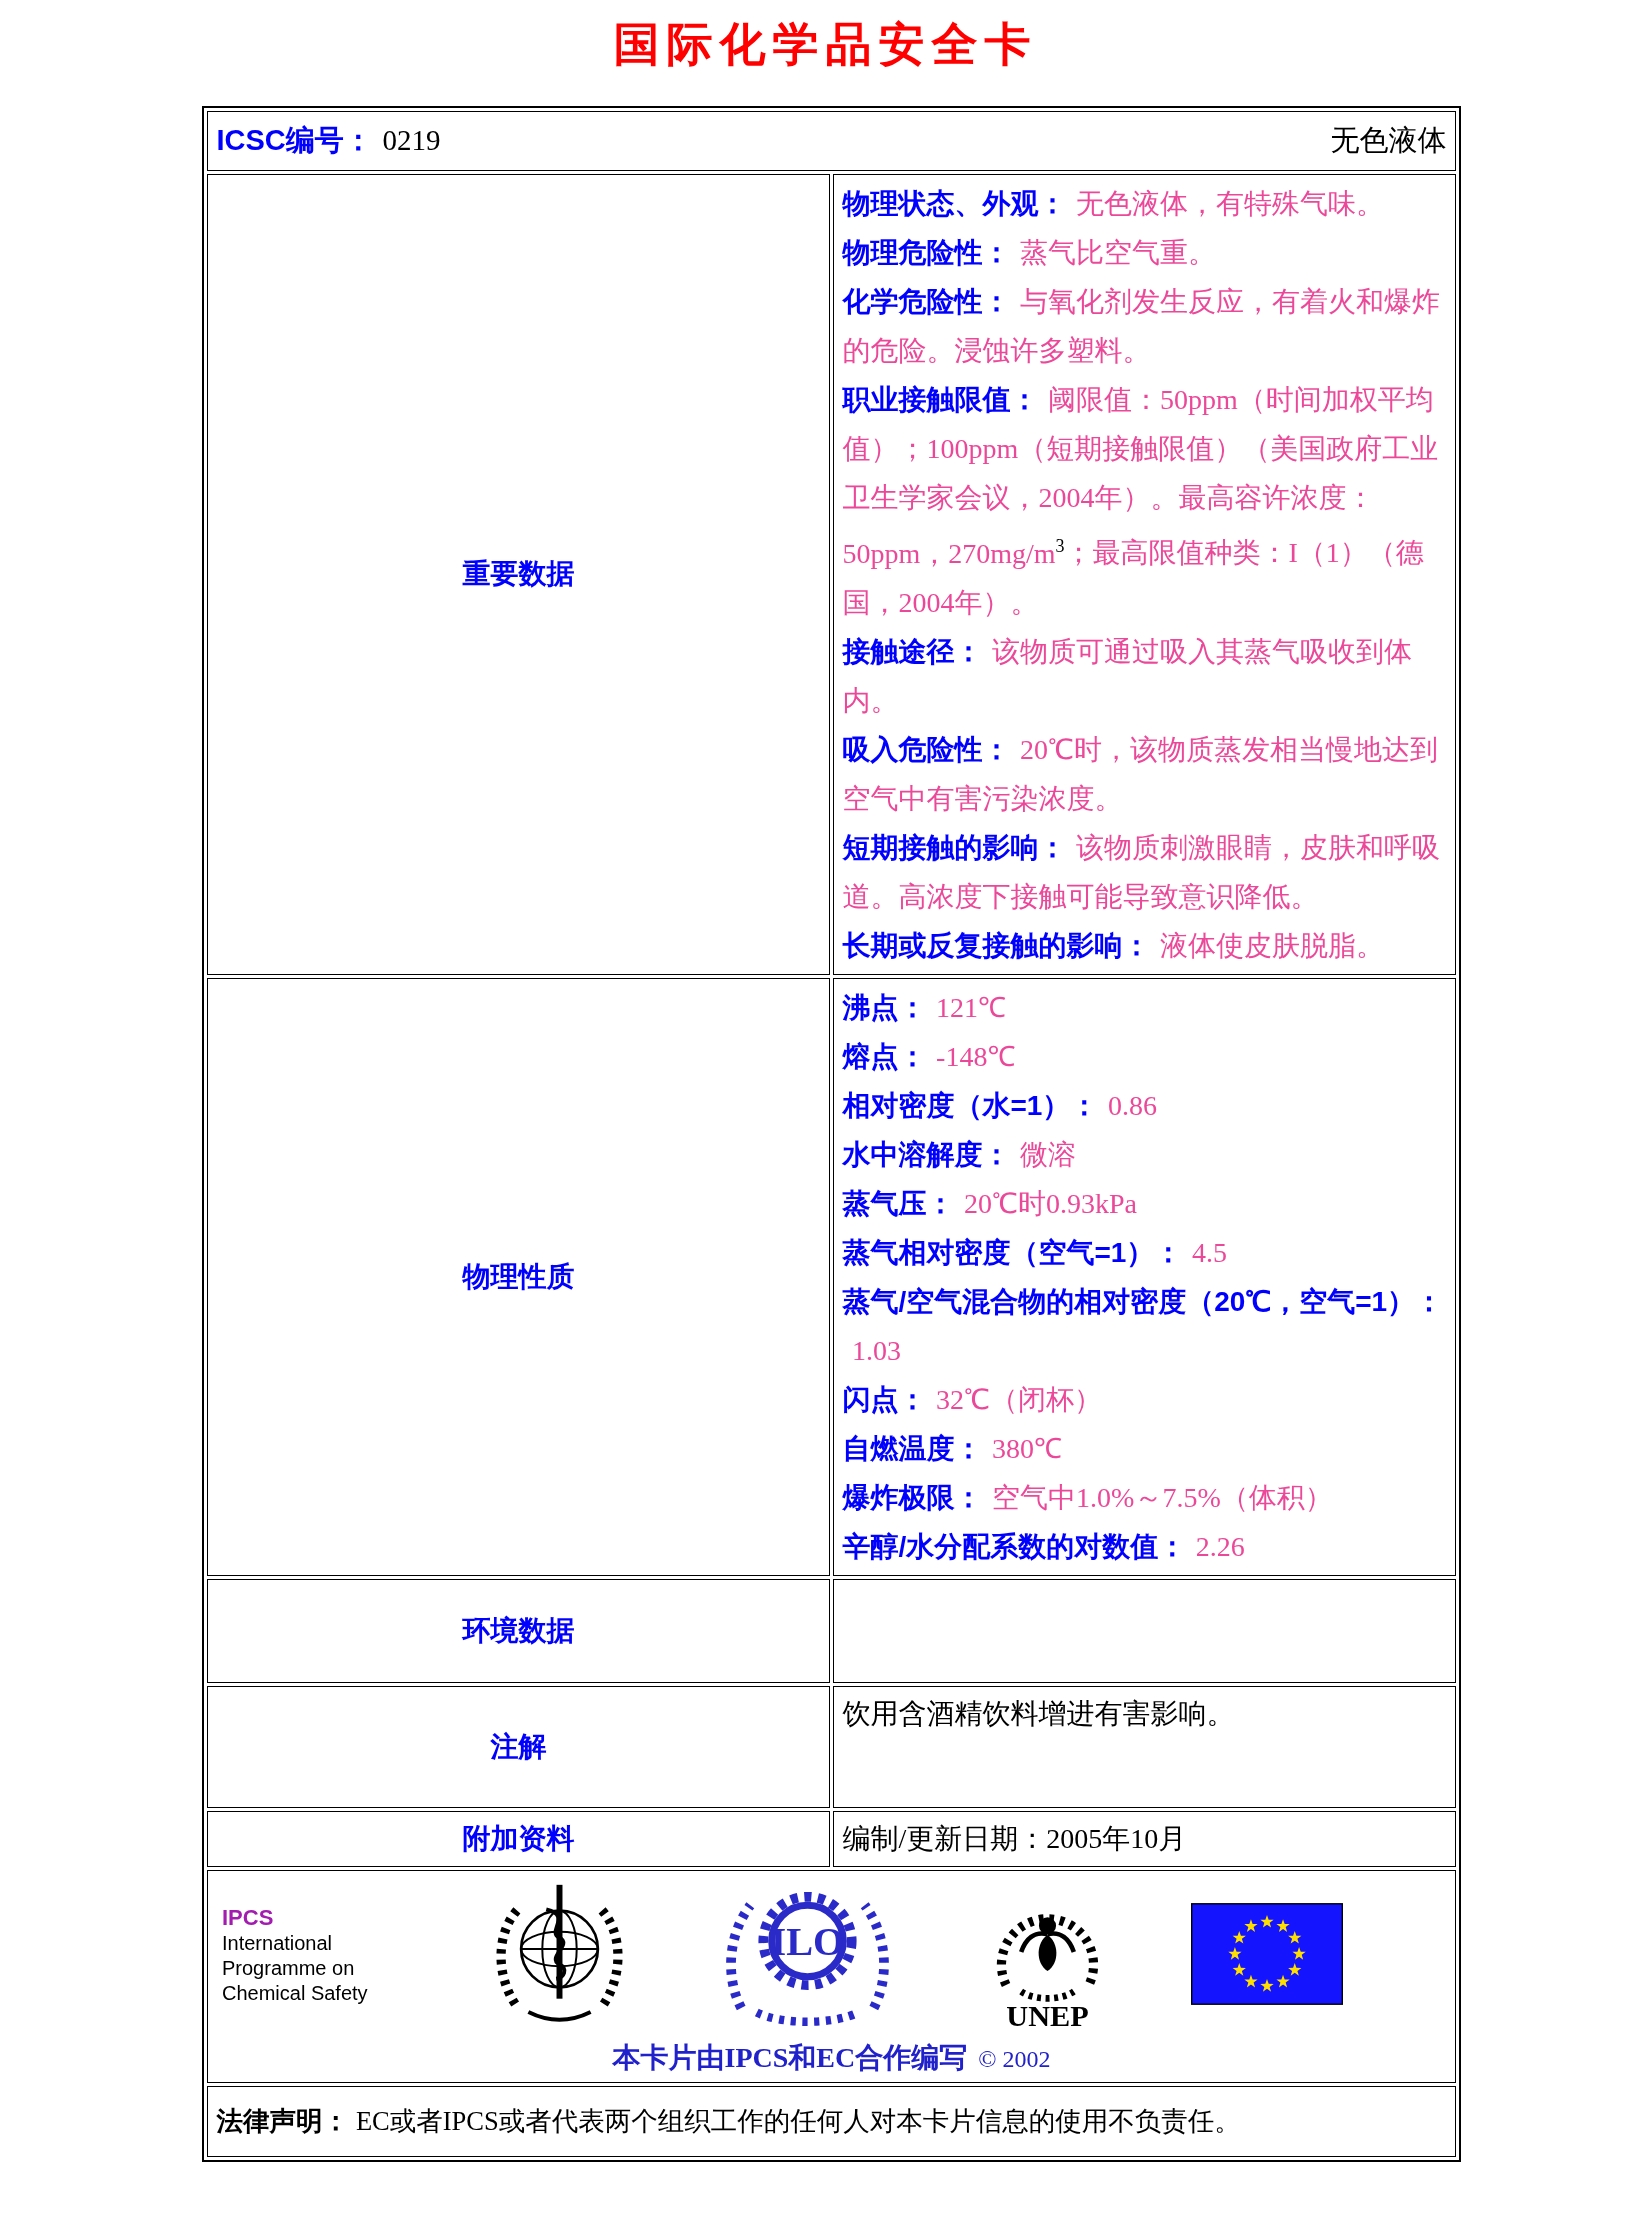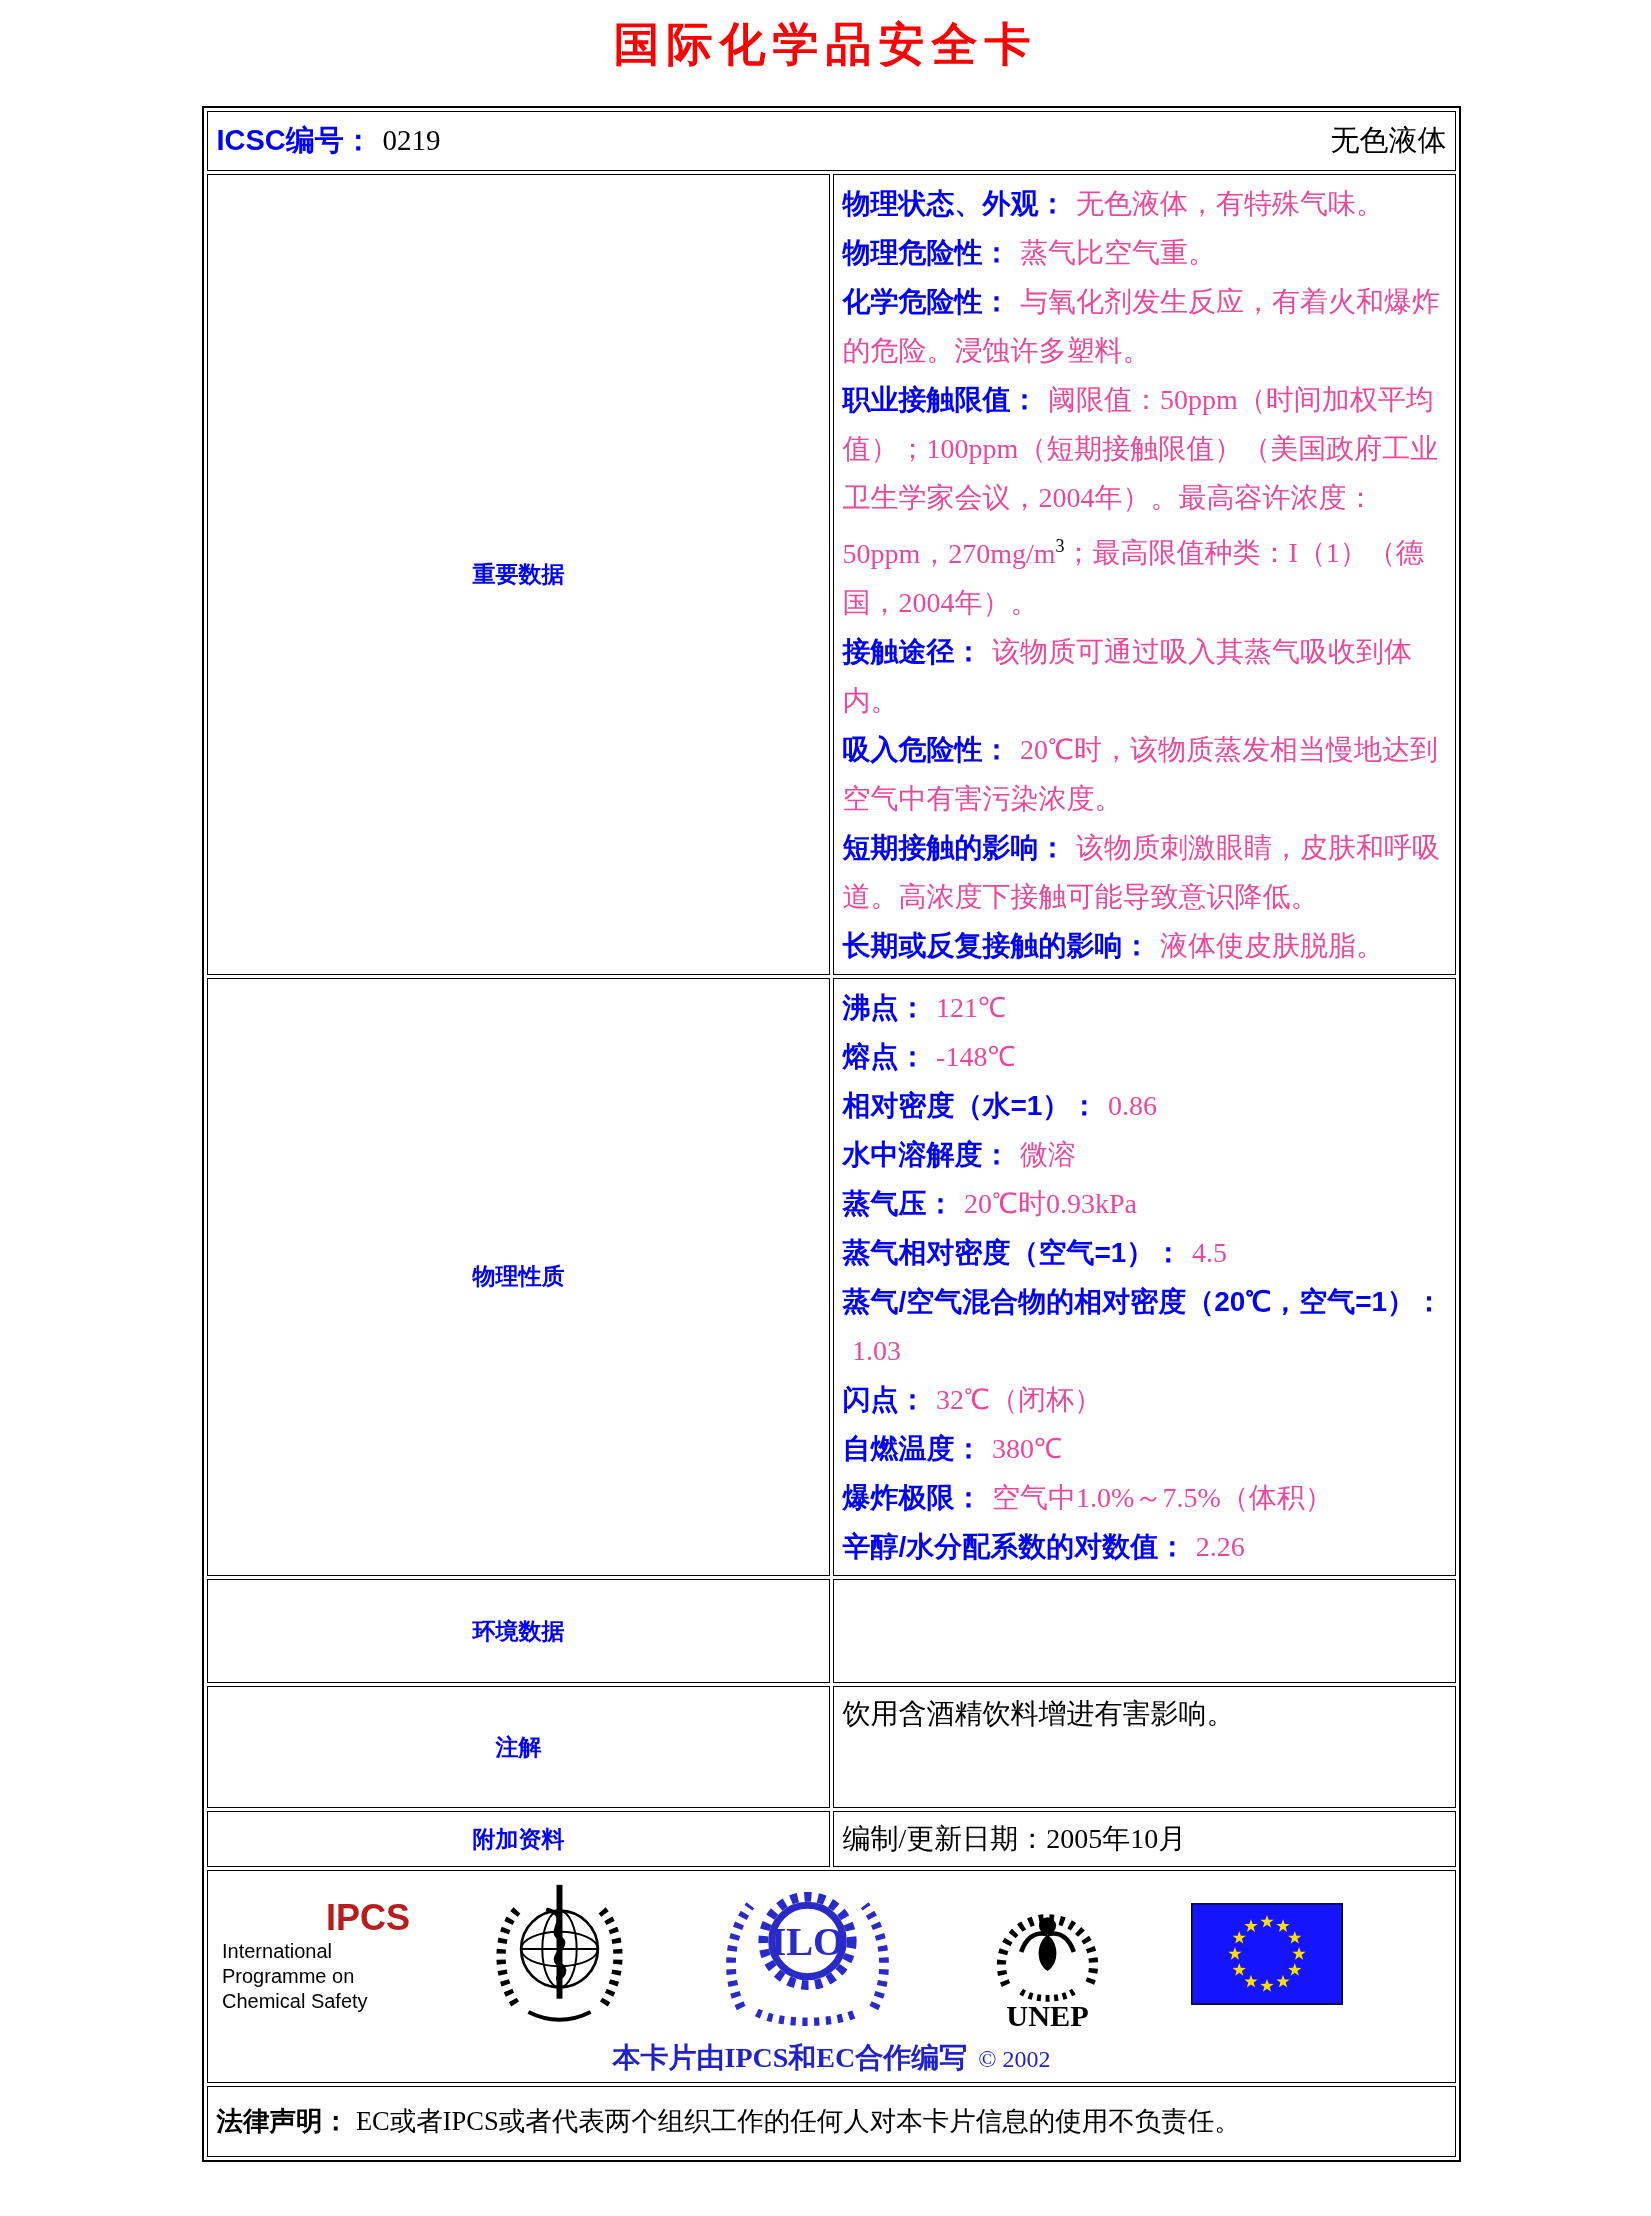--- a/index.html
+++ b/index.html
@@ -36,21 +36,21 @@
     overflow: hidden;
   }
   td.lab {
     width: 157px;
     text-align: center;
     vertical-align: middle;
   }
   .lab-text {
     color: #0000ff; font-weight: bold;
     font-family: "Liberation Sans", sans-serif;
-    font-size: 23px;
+    font-size: 28px;
   }
 
   td.row-icsc   { height: 60px;  vertical-align: middle; }
   td.row-imp    { height: 603px; }
   td.row-phys   { height: 557px; }
   td.row-env    { height: 104px; }
   td.row-notes  { height: 122px; }
   td.row-add    { height: 46px;  vertical-align: middle; }
   td.row-footer { height: 209px; vertical-align: middle; }
   td.row-legal  { height: 71px;  vertical-align: middle; }
@@ -67,21 +67,21 @@
   .v { color: #ec4899; }
   sup.v-sup { font-size: 18px; color: #000; }
 
   .plain-text { font-size: 28px; line-height: 46px; color: #000; margin: 0; }
 
   .logos-flex {
     display: flex; align-items: center; justify-content: space-between;
     padding: 2.8px 104px 0 5.6px;
   }
   .ipcs-block { width: 188px; }
-  .ipcs-title { font-family: "Liberation Sans", sans-serif; font-weight: bold; font-size: 36px; color: #b91c1c; text-align: right; }
+  .ipcs-title { font-family: "Liberation Sans", sans-serif; font-weight: bold; font-size: 22px; color: #a21caf; }
   .ipcs-line  { font-family: "Liberation Sans", sans-serif; font-size: 20px; line-height: 25px; color: #000; }
   .credit-line { text-align: center; margin-top: 7px; }
   .credit-main { font-size: 28px; font-weight: bold; color: #2121cc; font-family: "Liberation Serif", serif; }
   .credit-copy { font-size: 24px; color: #2121cc; margin-left: 11px; font-family: "Liberation Serif", serif; }
 
   .legal-k { font-size: 26.5px; font-weight: bold; color: #000; font-family: "Liberation Sans", sans-serif; }
   .legal-v { font-size: 26.5px; color: #000; margin-left: 7px; }
 
   svg text { font-family: "Liberation Serif", serif; }
 </style>

